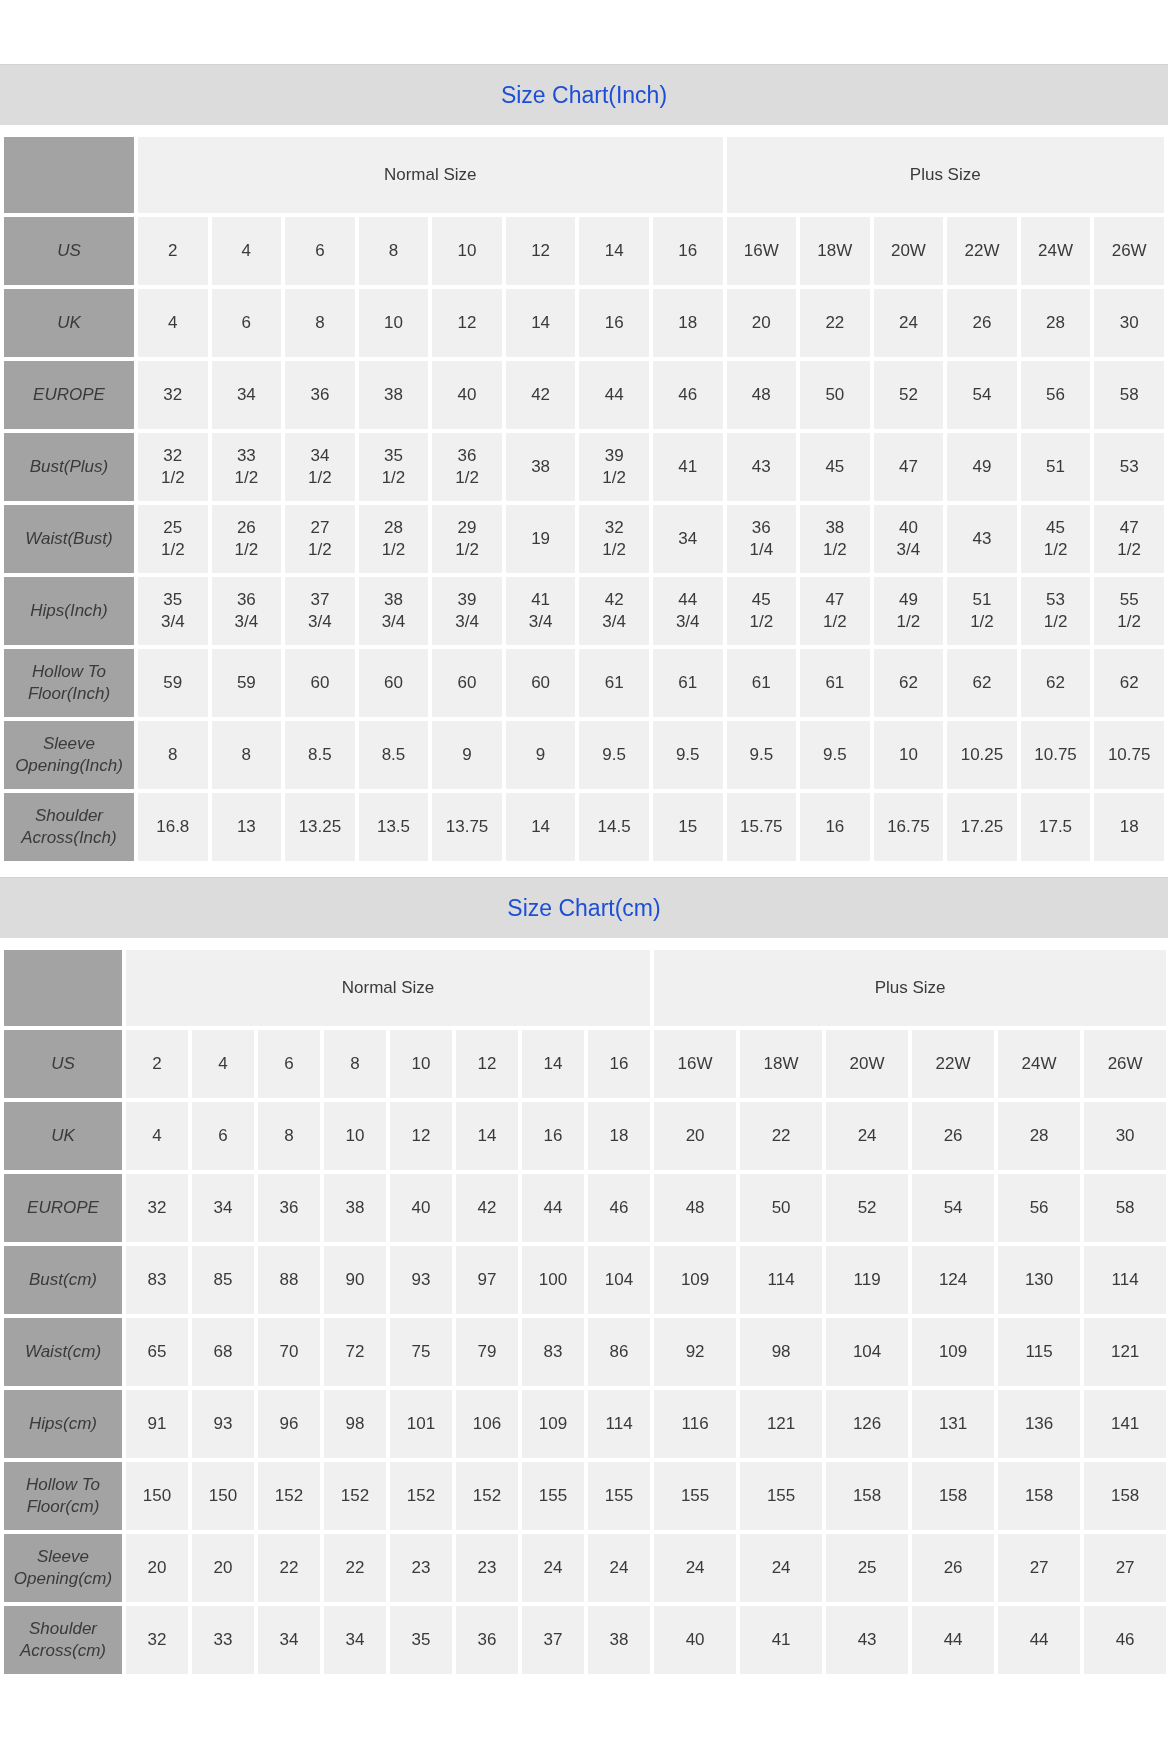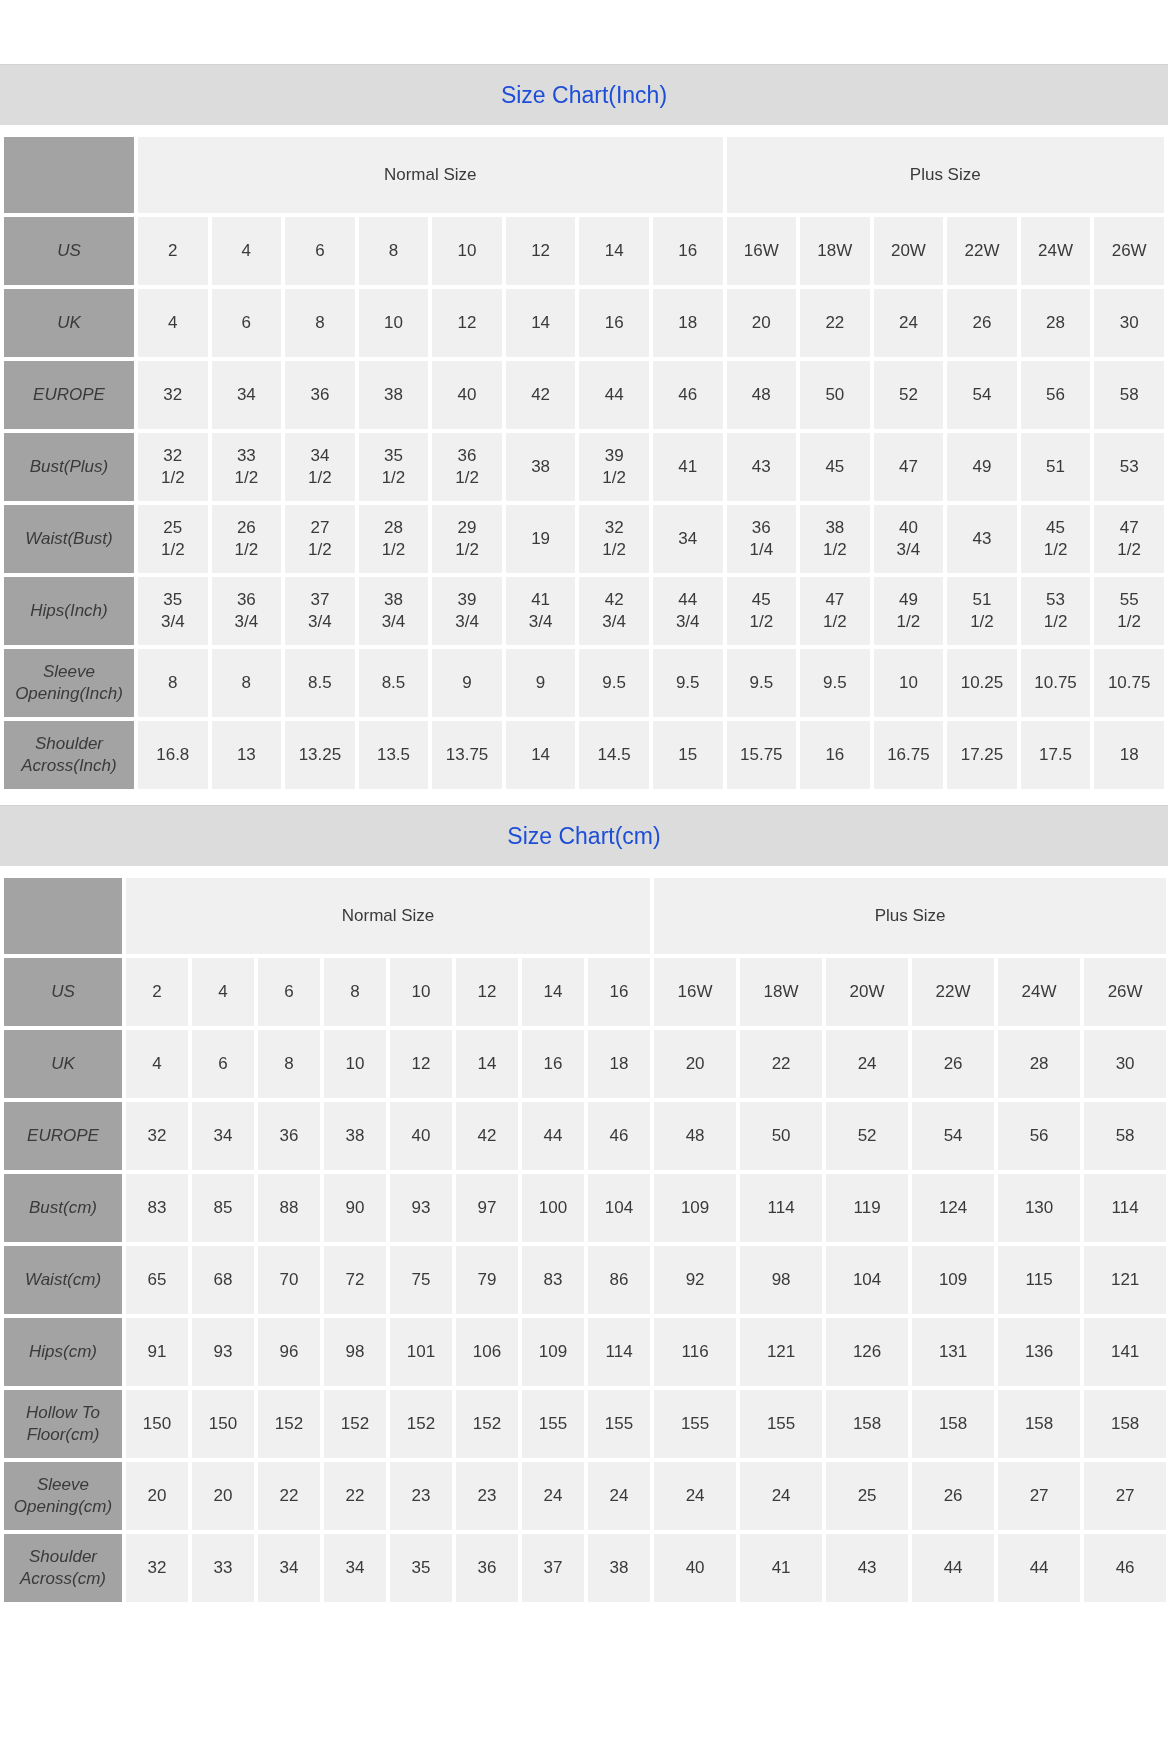--- a/index.html
+++ b/index.html
@@ -197,20 +197,37 @@
         <td>49
 1/2</td>
         <td>51
 1/2</td>
         <td>53
 1/2</td>
         <td>55
 1/2</td>
       </tr>
       <tr>
+        <td class="label">Hollow To Floor(Inch)</td>
+        <td>59</td>
+        <td>59</td>
+        <td>60</td>
+        <td>60</td>
+        <td>60</td>
+        <td>60</td>
+        <td>61</td>
+        <td>61</td>
+        <td>61</td>
+        <td>61</td>
+        <td>62</td>
+        <td>62</td>
+        <td>62</td>
+        <td>62</td>
+      </tr>
+      <tr>
         <td class="label">Sleeve Opening(Inch)</td>
         <td>8</td>
         <td>8</td>
         <td>8.5</td>
         <td>8.5</td>
         <td>9</td>
         <td>9</td>
         <td>9.5</td>
         <td>9.5</td>
         <td>9.5</td>

